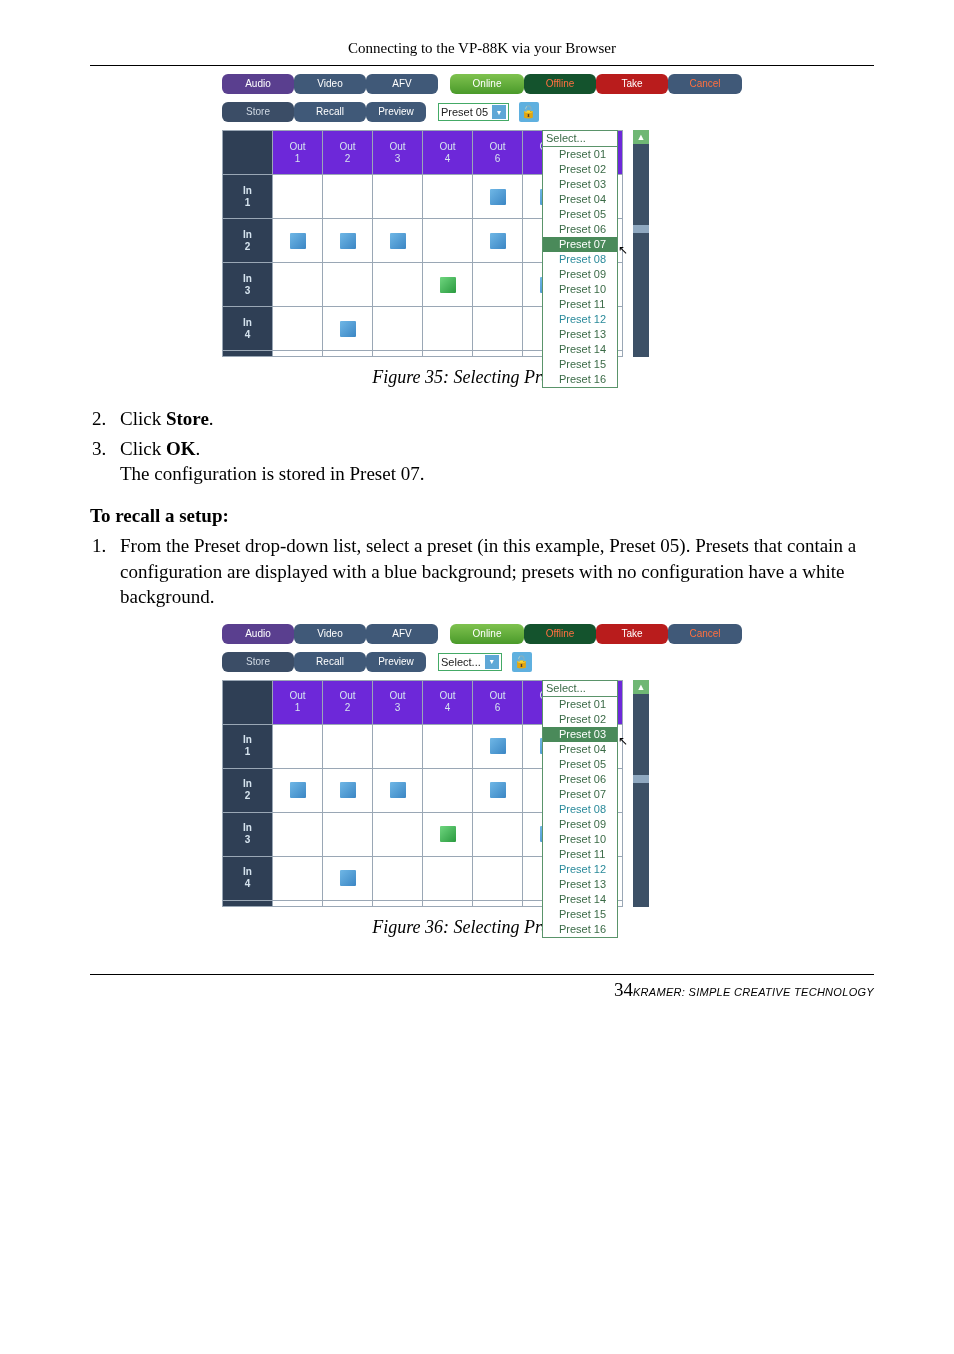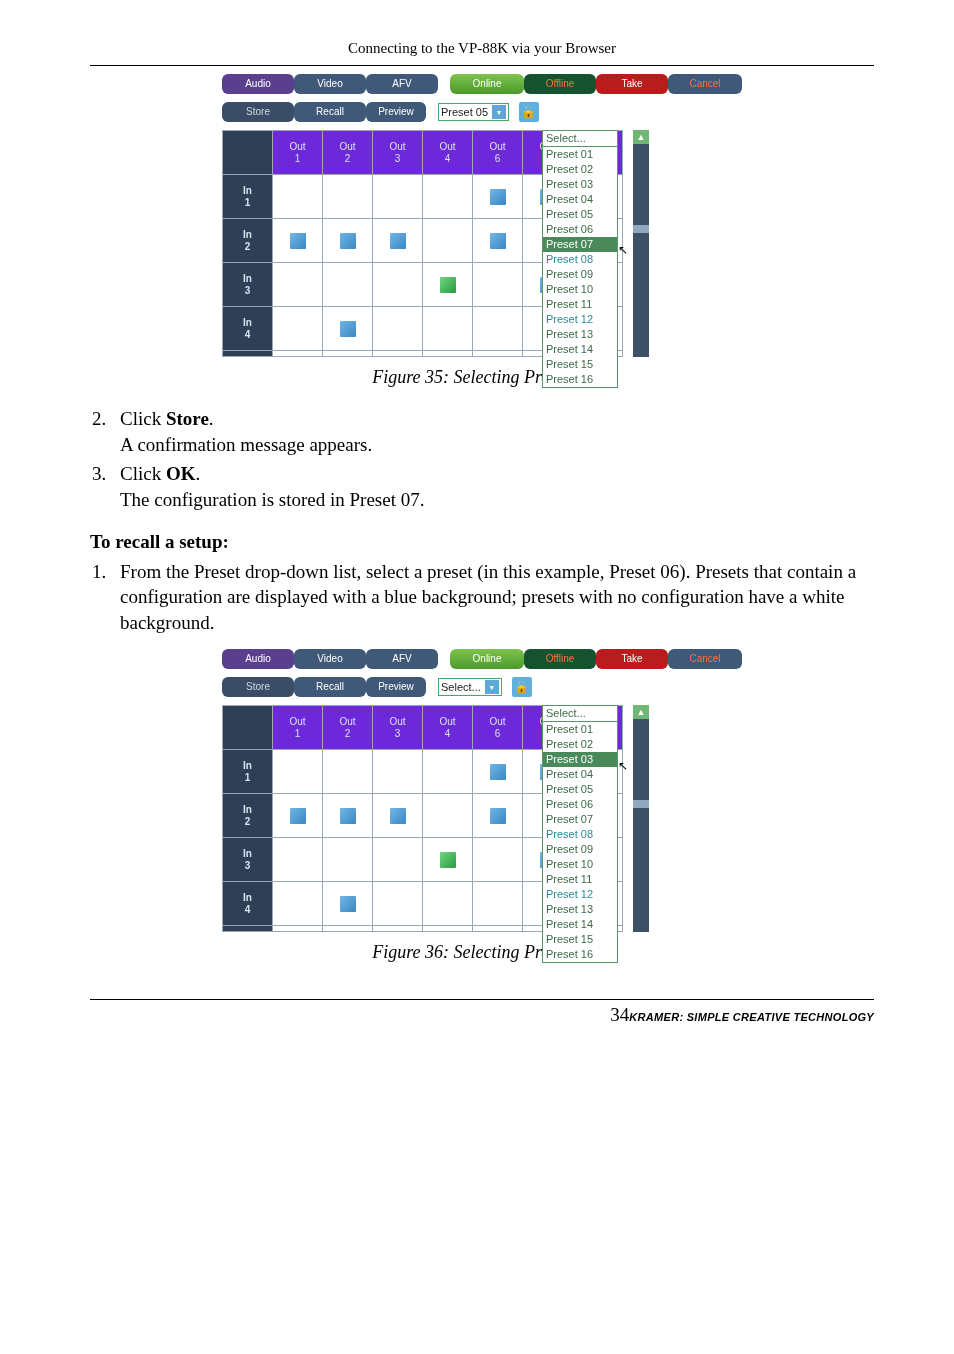--- a/index.html
+++ b/index.html
@@ -43,37 +43,37 @@
   .matrix .cell { background: #fff; }
   .matrix .cell .sq { width: 16px; height: 16px; margin: 0 auto; background: linear-gradient(135deg,#6fb7e6,#3b86c4); border-radius: 1px; }
   .matrix .cell .sqg { width: 16px; height: 16px; margin: 0 auto; background: linear-gradient(135deg,#6fd67f,#2a9a3f); border-radius: 1px; }
   .matrix tr.lastpad td { height: 6px; border-top: 0; }
 
   .dropdown-overlay {
     position: absolute; left: 320px; top: 0; width: 76px;
     background: #fff; color: #3a6a46; border: 1px solid #5a946a; font-size: 11px;
     line-height: 15px;
   }
-  .dropdown-overlay .opt { padding: 0 3px; white-space: nowrap; }
+  .dropdown-overlay .opt { padding: 0 16px; white-space: nowrap; }
   .dropdown-overlay .opt.hl { background: #4a8a5a; color: #fff; }
   .dropdown-overlay .sel-head { padding: 0 3px; border-bottom: 1px solid #5a946a; }
   .cursor { position: absolute; left: 396px; font-size: 12px; color: #000; }
   .cursor.c1 { top: 113px; }
   .cursor.c2 { top: 54px; }
 
   .scroll-strip { width: 16px; align-self: stretch; margin-left: 10px; position: relative; background: #2f3f55; display: flex; flex-direction: column; }
   .scroll-strip .arrow { height: 14px; background: #6fb774; font-size: 9px; display: flex; align-items: center; justify-content: center; }
   .scroll-strip .track { flex: 1; background: #3c5066; position: relative; }
   .scroll-strip .thumb { position: absolute; top: 38%; width: 100%; height: 8px; background: #8fa8c0; }
 
   .footer-wrap { margin-top: 36px; }
   .footer-rule { border: none; border-top: 1px solid #000; margin-bottom: 4px; }
   .footer-row { display: flex; justify-content: flex-end; align-items: baseline; font-size: 14px; }
   .footer-row .page { font-size: 19px; }
-  .footer-row .tag { font-family: Arial, sans-serif; font-size: 11px; font-weight: bold; font-style: italic; letter-spacing: 0.3px; }
+  .footer-row .tag { font-family: Arial, sans-serif; font-size: 11px; font-weight: normal; font-style: italic; letter-spacing: 0.3px; }
 </style>
 </head>
 <body>
 
 <div class="header-title">Connecting to the VP-88K via your Browser</div>
 <hr class="header-rule">
 
 <div class="screenshot-wrap">
   <div class="shot" id="shot1"><div class="tabs-row">
     <span class="tab audio">Audio</span>
@@ -203,37 +203,36 @@
           </div>
       </div>
       </div></div>
 </div>
 <div class="figure-caption">Figure 35: Selecting Preset 07</div>
 
 <div class="step">
   <div class="step-num">2.</div>
   <div class="step-body">
     <span>Click </span><span class="bold">Store</span><span>.</span>
-    <div class="sub">A confirmation message appears.</div>
   </div>
 </div>
 <div class="step">
   <div class="step-num">3.</div>
   <div class="step-body">
     <span>Click </span><span class="bold">OK</span><span>.</span>
     <div class="sub">The configuration is stored in Preset 07.</div>
   </div>
 </div>
 
 <div class="section-heading">To recall a setup:</div>
 
 <div class="step">
   <div class="step-num">1.</div>
   <div class="step-body">
-    <div>From the Preset drop-down list, select a preset (in this example, Preset 06). Presets that contain a configuration are displayed with a blue background; presets with no configuration have a white background.</div>
+    <div>From the Preset drop-down list, select a preset (in this example, Preset 05). Presets that contain a configuration are displayed with a blue background; presets with no configuration have a white background.</div>
   </div>
 </div>
 
 <div class="screenshot-wrap sec">
   <div class="shot" id="shot2"><div class="tabs-row">
     <span class="tab audio">Audio</span>
     <span class="tab video">Video</span>
     <span class="tab afv">AFV</span>
     <span class="spacer"></span>
     <span class="tab online">Online</span>

